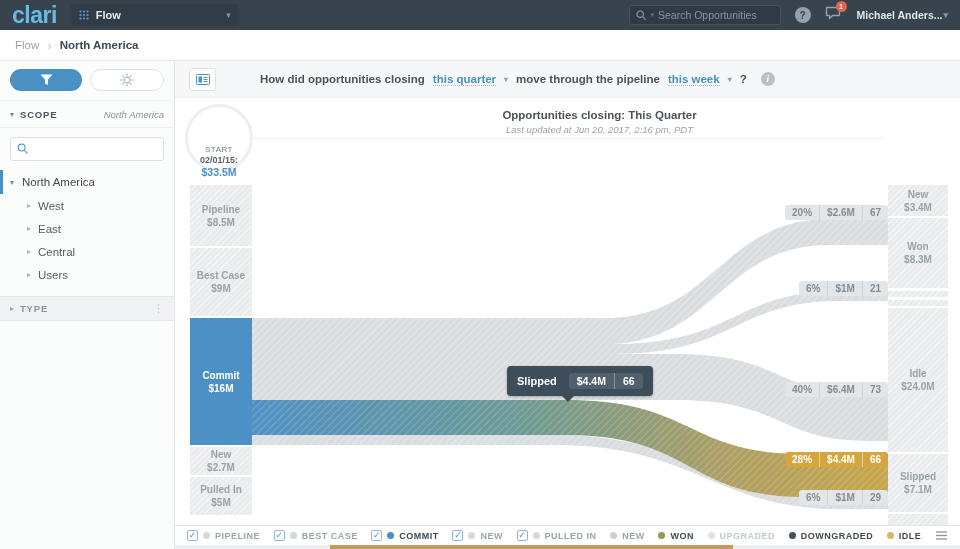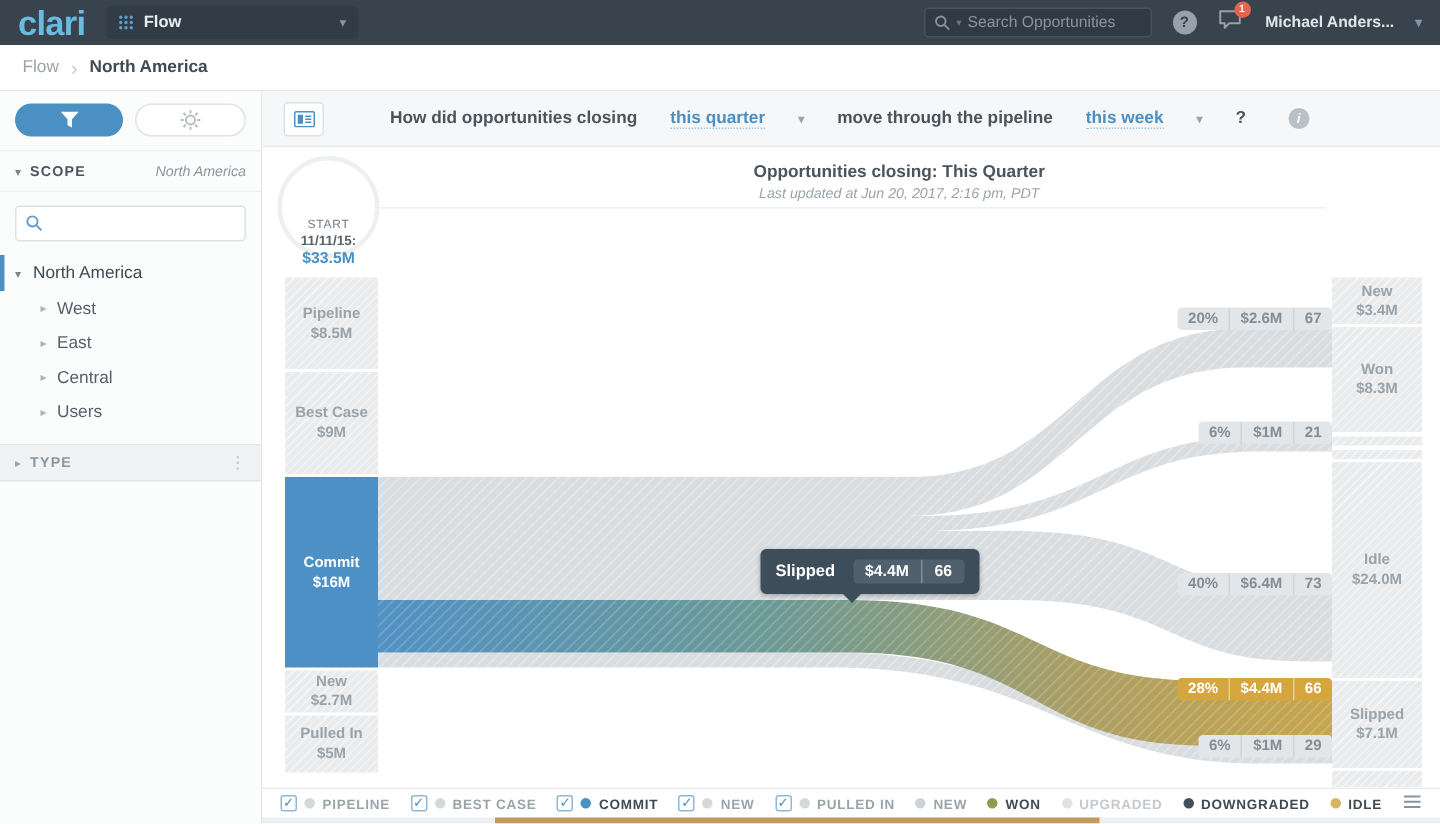--- a/index.html
+++ b/index.html
@@ -14,21 +14,21 @@
   .app-switcher .lbl { color:#e9edf0; font-size:11px; font-weight:bold; }
   .app-switcher .caret { margin-left:auto; color:#8a949c; font-size:9px; }
   .tb-spacer { flex:1; }
   .tb-search { width:152px; height:20px; background:#2f3a44; border:1px solid #46525c; border-radius:3px; display:flex; align-items:center; padding:0 6px; gap:4px; margin-right:14px; }
   .tb-search input { flex:1; min-width:0; background:transparent; border:none; outline:none; color:#cfd6db; font-size:10.5px; font-family:"Liberation Sans", sans-serif; }
   .tb-search input::placeholder { color:#8a949c; }
   .tb-search .mini-caret { color:#6b7680; font-size:7px; }
   .help-circle { width:16px; height:16px; border-radius:50%; background:#97a1a9; color:#343f49; font-size:10px; font-weight:bold; display:flex; align-items:center; justify-content:center; margin-right:14px; cursor:pointer; }
   .notif { position:relative; margin-right:16px; cursor:pointer; }
   .notif-badge { position:absolute; top:-5px; right:-6px; width:11px; height:11px; background:#e2654f; border-radius:50%; color:#fff; font-size:7px; font-weight:bold; display:flex; align-items:center; justify-content:center; }
-  .user-menu { display:flex; align-items:center; gap:14px; color:#e0e6ea; font-size:10.5px; font-weight:bold; cursor:pointer; }
+  .user-menu { display:flex; align-items:center; gap:1px; color:#e0e6ea; font-size:10.5px; font-weight:bold; cursor:pointer; }
   .user-menu .caret { color:#7c97ab; font-size:9px; }
 
   
   .breadcrumb { height:31px; background:#fff; border-bottom:1px solid #e4e7e9; display:flex; align-items:center; padding:0 15px; gap:8px; flex-shrink:0; }
   .bc-root { color:#9aa4ab; font-size:11.5px; cursor:pointer; }
   .bc-sep { color:#c6ccd1; font-size:13px; }
   .bc-current { color:#3f4a52; font-size:11.5px; font-weight:bold; }
 
   
   .body { display:flex; flex:1; min-height:0; }
@@ -52,21 +52,21 @@
   .sb-child .caret-r { color:#aab3ba; font-size:8px; }
   .sb-type { margin-top:10px; height:25px; background:#f0f2f3; border-top:1px solid #e4e7e9; border-bottom:1px solid #e4e7e9; display:flex; align-items:center; padding:0 10px; gap:6px; }
   .sb-type .caret-r { color:#9aa4ab; font-size:8px; }
   .sb-type .t { color:#8b959d; font-size:9.5px; font-weight:bold; letter-spacing:0.8px; }
   .sb-type .dots { margin-left:auto; color:#b9c1c7; font-size:11px; cursor:pointer; }
 
   
   .main { flex:1; display:flex; flex-direction:column; min-width:0; }
   .question-bar { height:37px; background:#f6f7f8; border-bottom:1px solid #e9ecee; display:flex; align-items:center; padding:0 14px; flex-shrink:0; }
   .q-icon-btn { width:27px; height:23px; background:#fff; border:1px solid #dde2e5; border-radius:3px; display:flex; align-items:center; justify-content:center; cursor:pointer; margin-right:44px; }
-  .q-text { font-size:11.5px; font-weight:bold; color:#4a545c; display:flex; align-items:center; gap:22px; }
+  .q-text { font-size:11.5px; font-weight:bold; color:#4a545c; display:flex; align-items:center; gap:8px; }
   .q-drop { color:#4a90c2; border-bottom:1px dotted #9fc3de; cursor:pointer; }
   .q-caret { color:#9aa4ab; font-size:8px; cursor:pointer; }
   .q-info { width:14px; height:14px; border-radius:50%; background:#b9c1c7; color:#fff; font-size:9px; font-weight:bold; font-style:italic; display:flex; align-items:center; justify-content:center; margin-left:6px; cursor:pointer; }
 
   
   .chart { position:relative; flex:1; background:#fff; overflow:hidden; }
   .connector { position:absolute; left:76px; top:40px; width:633px; height:1px; background:#eef0f1; }
   .chart-title { position:absolute; top:11px; left:0; width:100%; text-align:center; transform:translateX(32px); pointer-events:none; }
   .chart-title .t1 { font-size:11.5px; font-weight:bold; color:#4a545c; }
   .chart-title .t2 { font-size:9.5px; font-style:italic; color:#9aa4ab; margin-top:3px; }
@@ -325,21 +325,21 @@
         <div class="node sliver" style="left:713px;top:202px;width:60px;height:6px;"></div>
         <div class="node sliver" style="left:713px;top:416px;width:60px;height:11px;"></div>
 
         <div class="chart-title">
           <div class="t1">Opportunities closing: This Quarter</div>
           <div class="t2">Last updated at Jun 20, 2017, 2:16 pm, PDT</div>
         </div>
 
         <div class="endpoint start">
           <span class="ep-l">START</span>
-          <span class="ep-d">11/11/15:</span>
+          <span class="ep-d">02/01/15:</span>
           <span class="ep-v">$33.5M</span>
         </div>
 
         <div id="flow-pills">
             <div class="flow-pill" style="top: 107px;">
               <span class="seg">20%</span>
               <span class="seg">$2.6M</span>
               <span class="seg">67</span>
             </div>
             <div class="flow-pill" style="top: 183px;">

